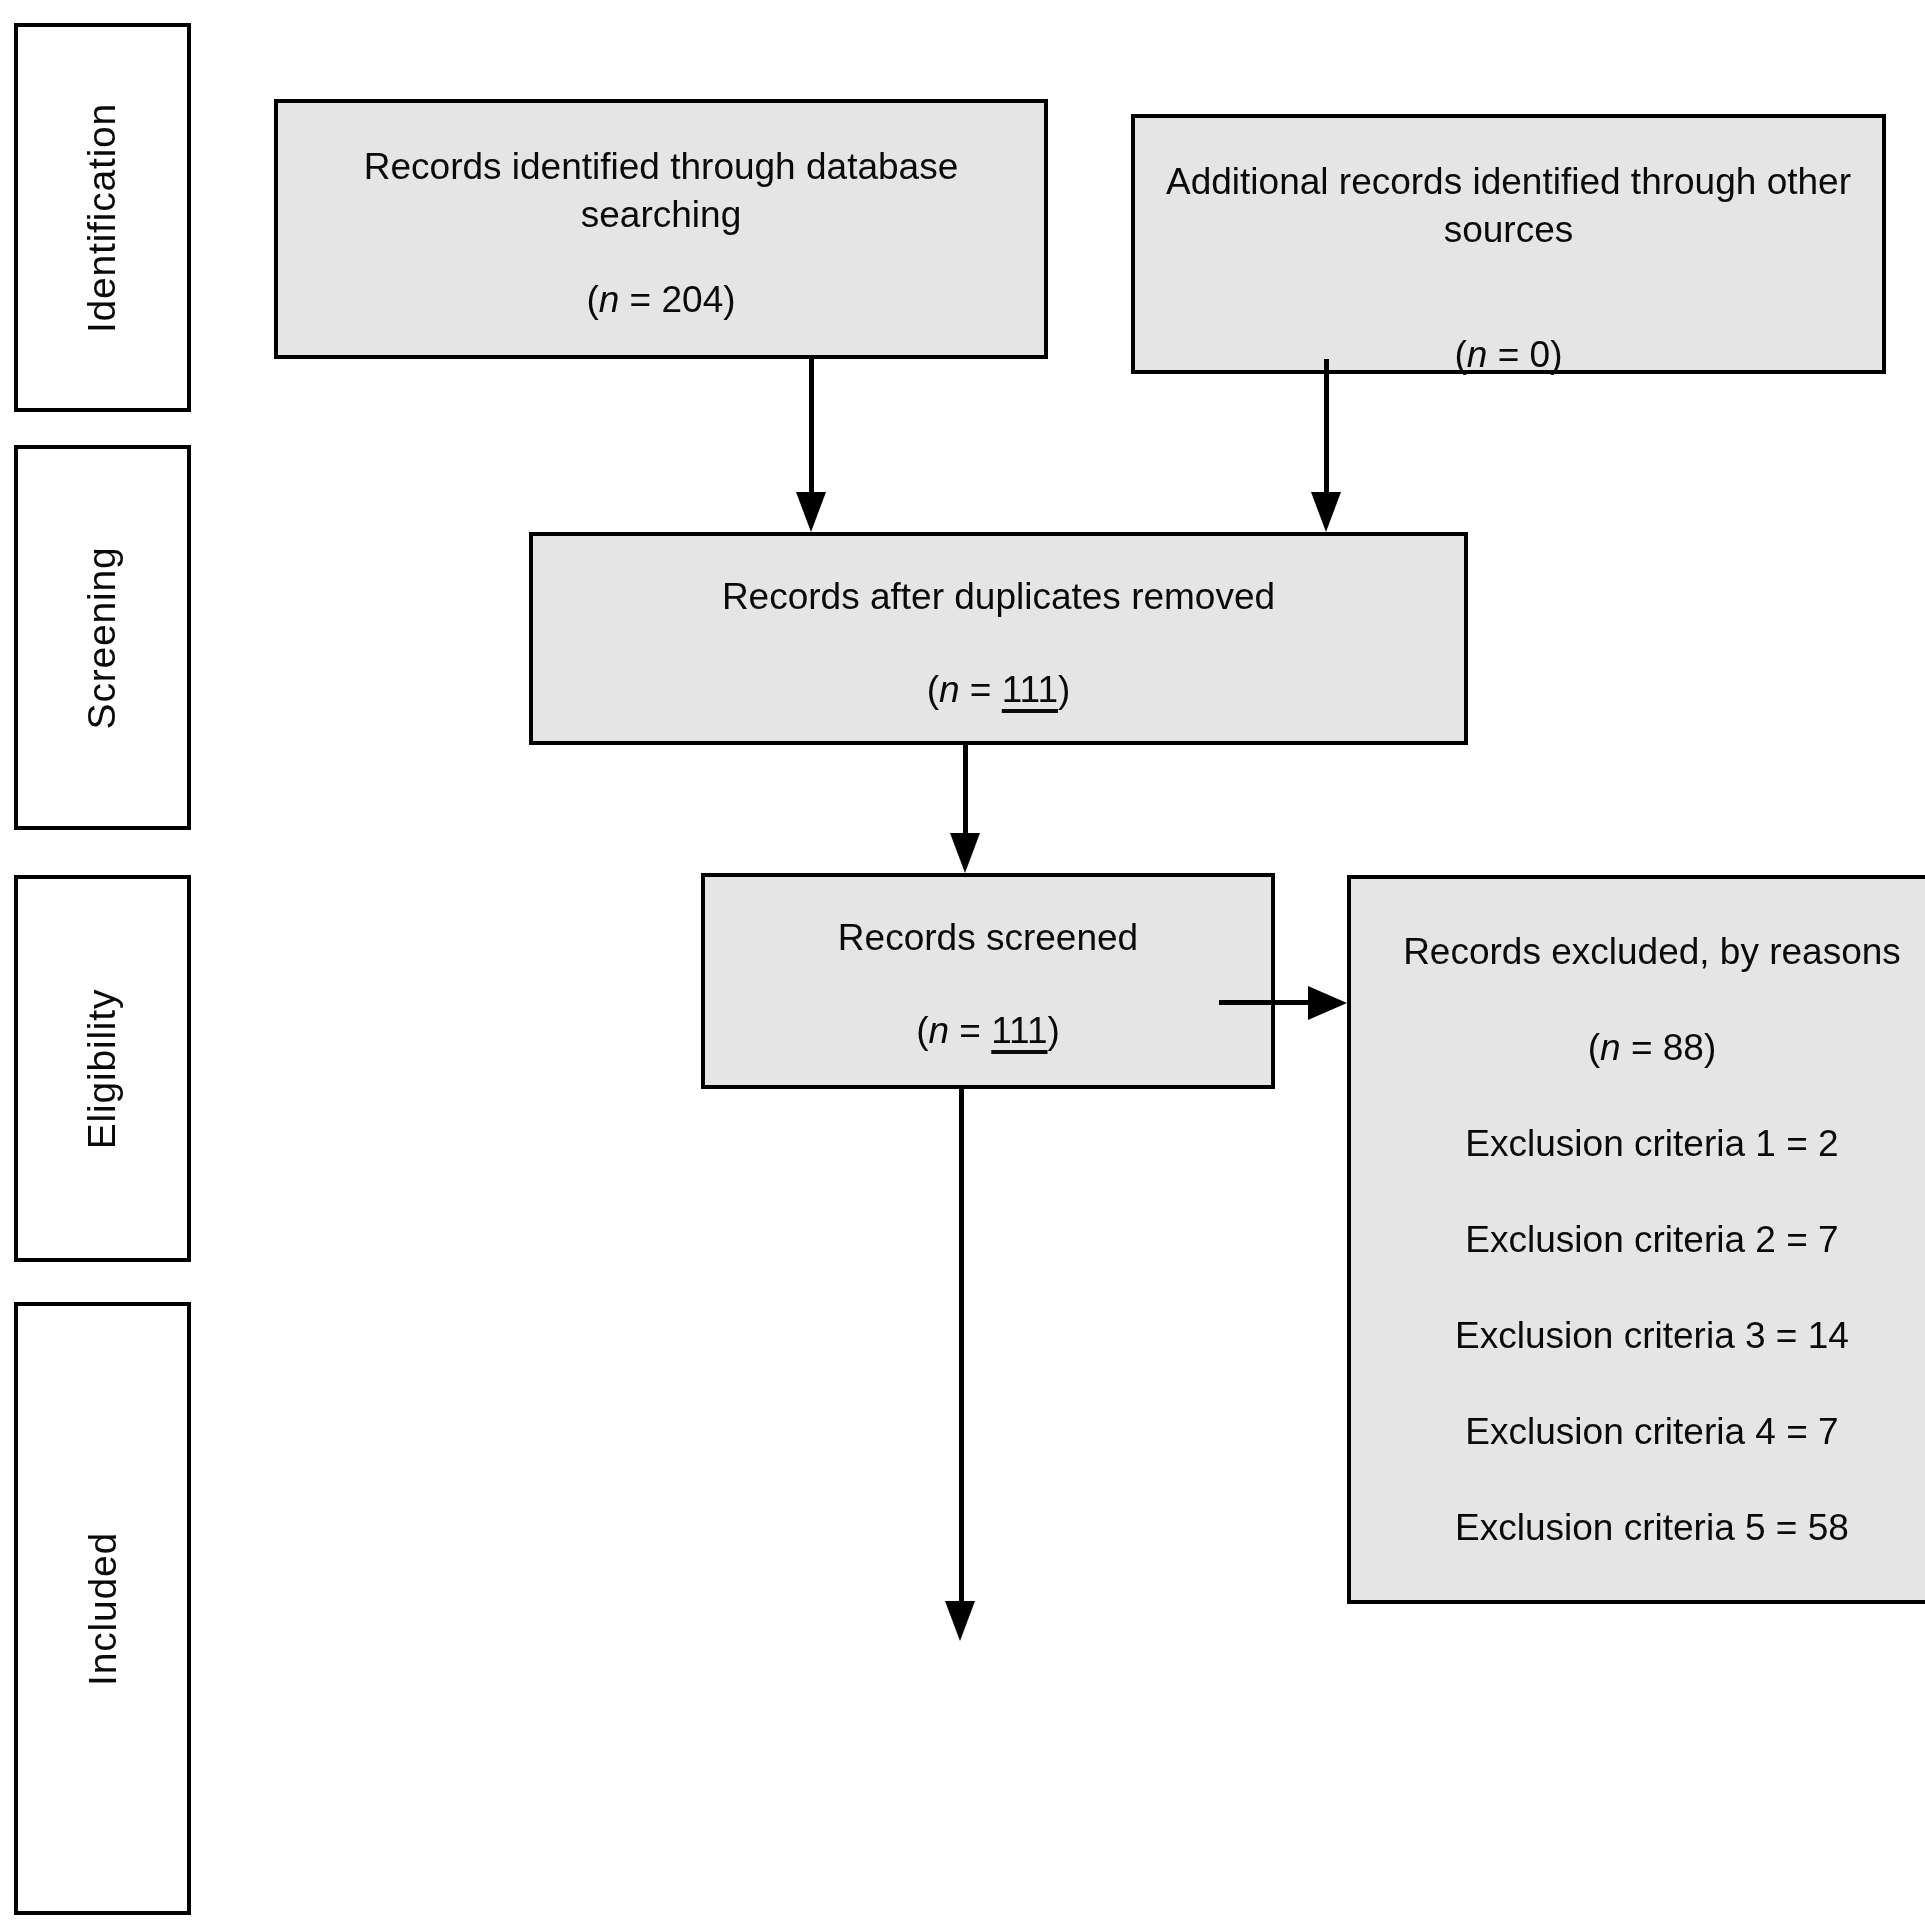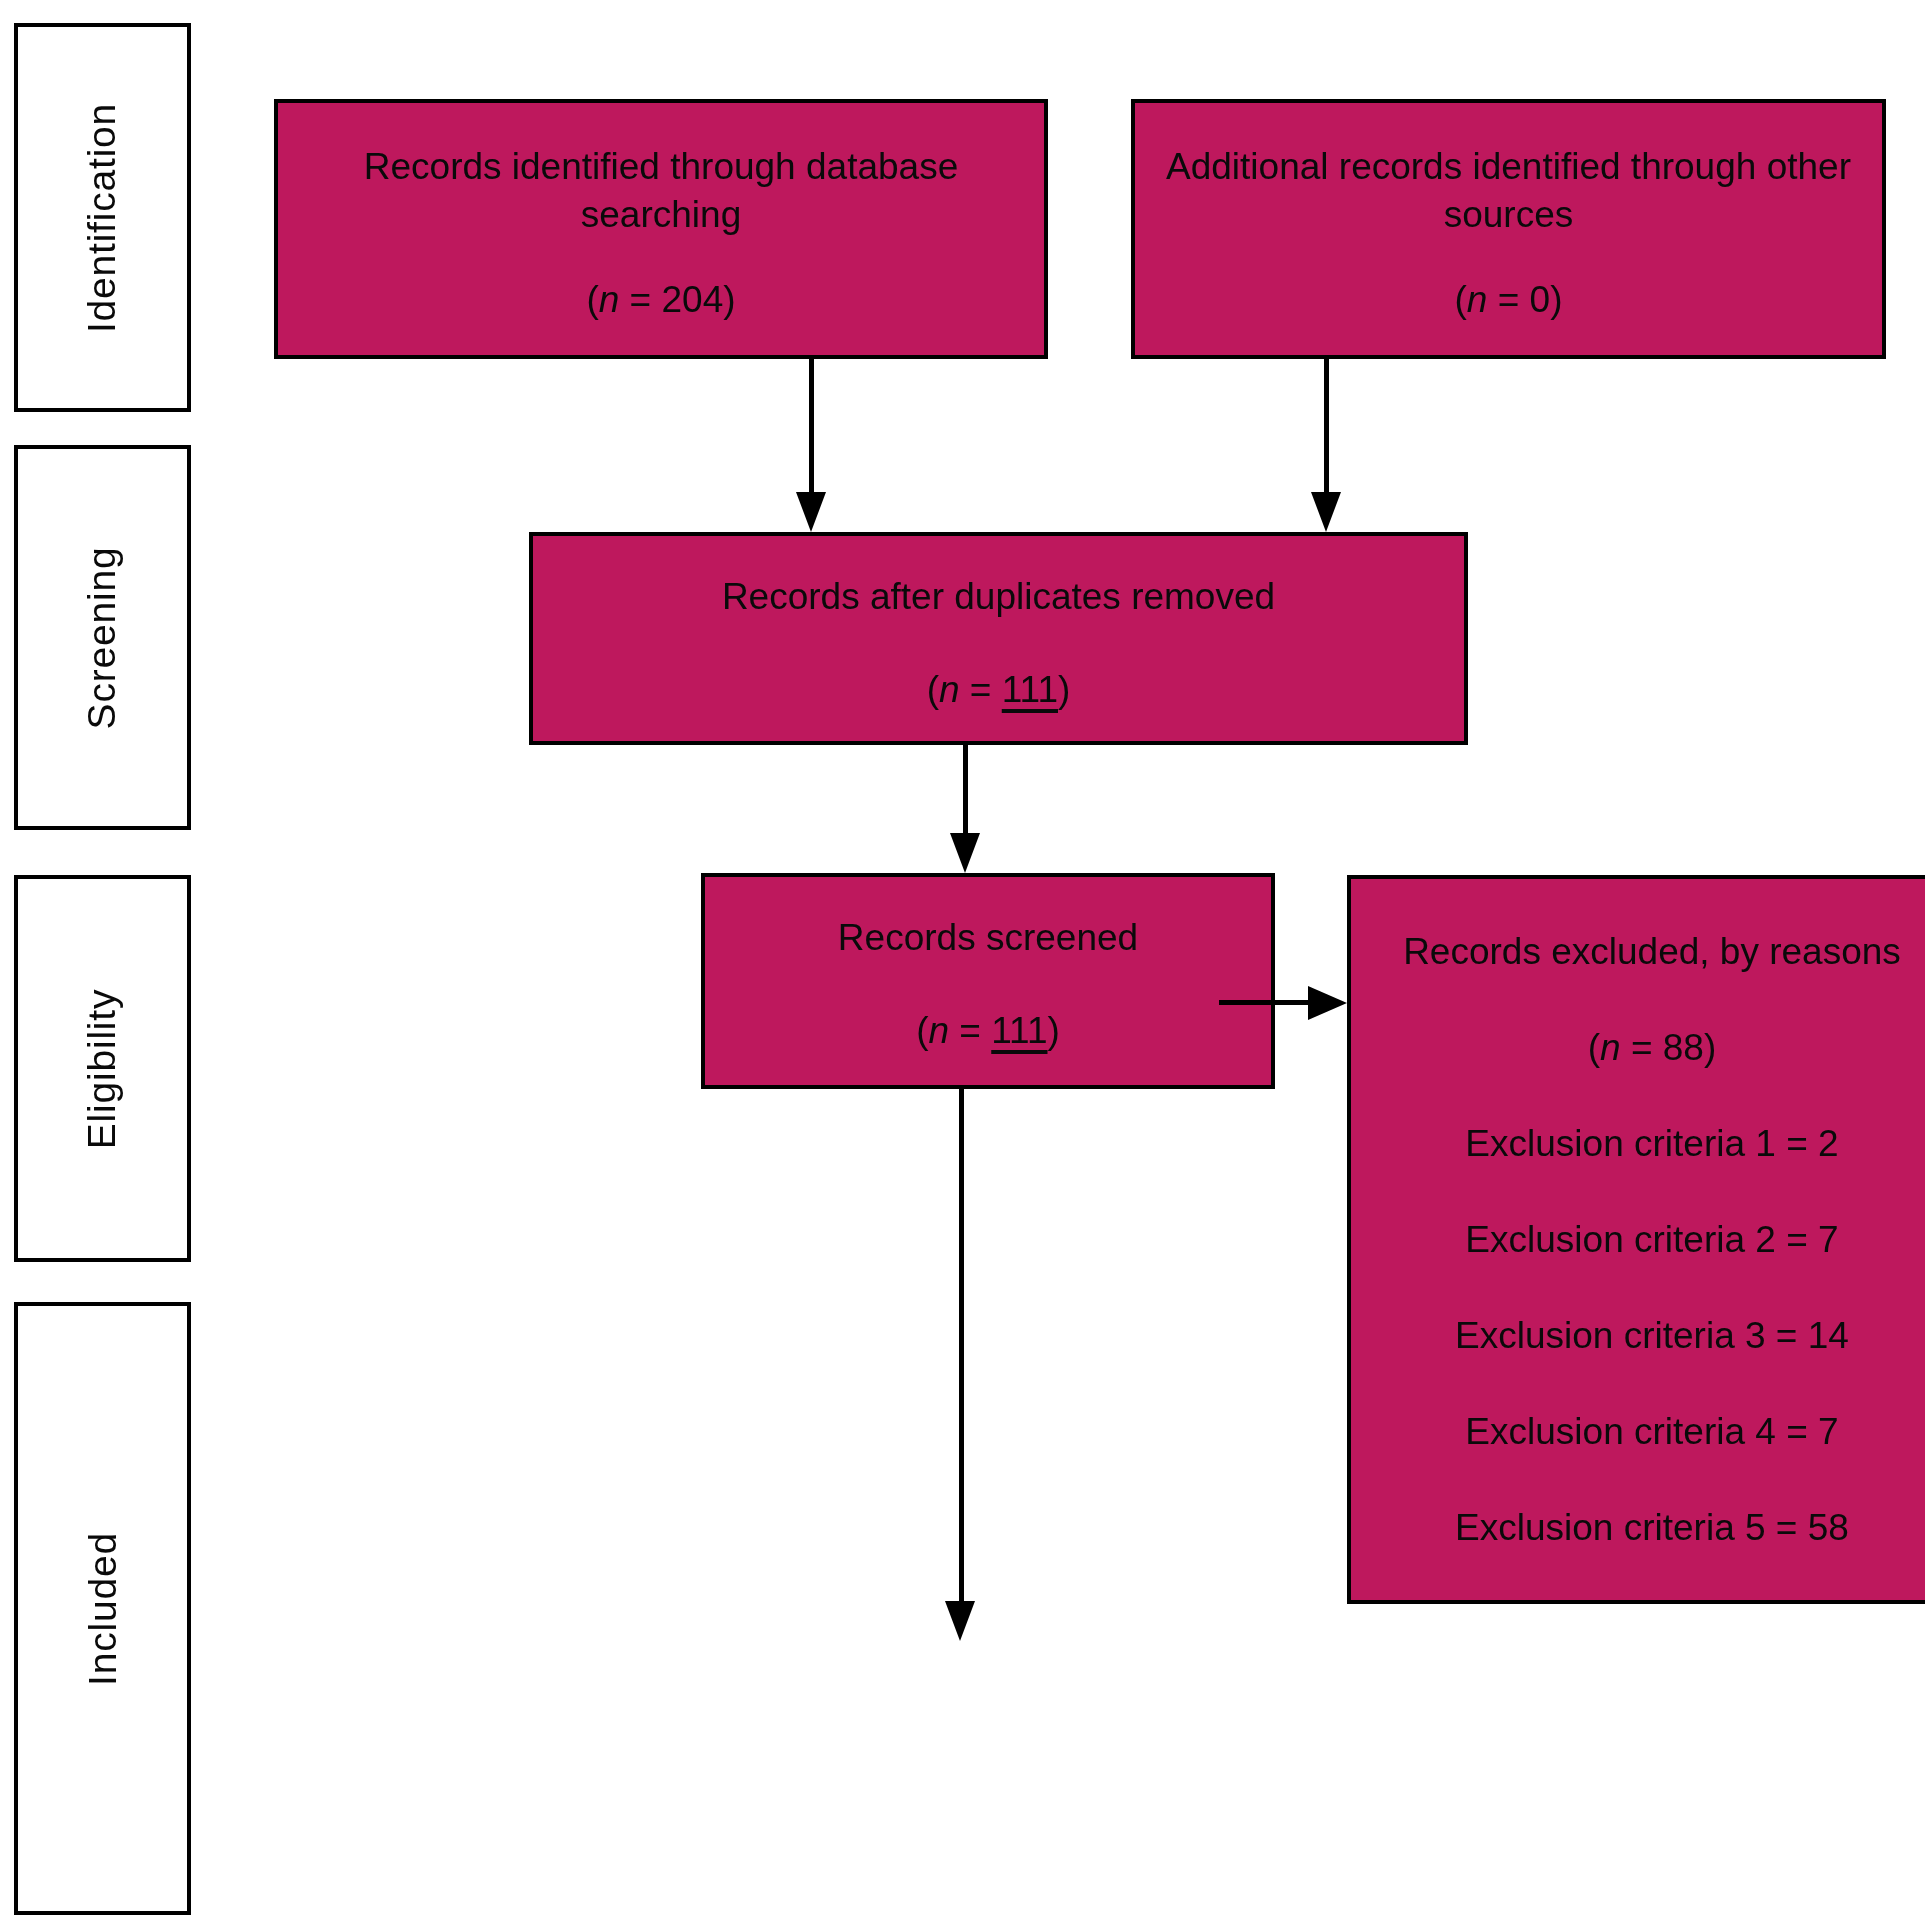--- a/index.html
+++ b/index.html
@@ -38,21 +38,21 @@
   #stage-identification { top: 23px;   height: 389px; }
   #stage-screening      { top: 445px;  height: 385px; }
   #stage-eligibility    { top: 875px; height: 387px; }
   #stage-included       { top: 1302px; height: 613px; }
 
   
   .fbox {
     position: absolute;
     border: 4.6px solid #000;
     box-sizing: border-box;
-    background: #be185d;
+    background: #e5e5e5;
     display: flex;
     flex-direction: column;
     align-items: center;
     text-align: center;
   }
   .fbox .title,
   .fbox .count,
   .fbox .reason {
     font-size: 37px;
     line-height: 48px;
@@ -60,21 +60,21 @@
   .it { font-style: italic; }
   .underlined {
     text-decoration: underline;
     text-decoration-thickness: 3.9px;
     text-underline-offset: 7px;
   }
 
   #box-identified   { left: 274px;  top: 99px;  width: 774px; height: 260px; padding: 40px 15.4px 0; }
   #box-identified .count { margin-top: 37px; }
 
-  #box-additional   { left: 1131px; top: 99px;  width: 755px;  height: 260px; padding: 40px 14px 0; }
+  #box-additional   { left: 1131px; top: 114px;  width: 755px;  height: 260px; padding: 40px 14px 0; gap: 40px; }
   #box-additional .count { margin-top: 37px; }
 
   #box-deduplicated { left: 529px;  top: 532px;  width: 939px; height: 213px; padding: 37px 15.4px 0; }
   #box-deduplicated .count { margin-top: 45px; }
 
   #box-screened     { left: 701px;  top: 873px; width: 574px;  height: 216px; padding: 37px 15.4px 0; }
   #box-screened .count { margin-top: 45px; }
 
   #box-excluded     { left: 1347px; top: 875px; width: 610px;  height: 729px; padding: 49px 15.4px 0; }
   #box-excluded .count  { margin-top: 48px; }

